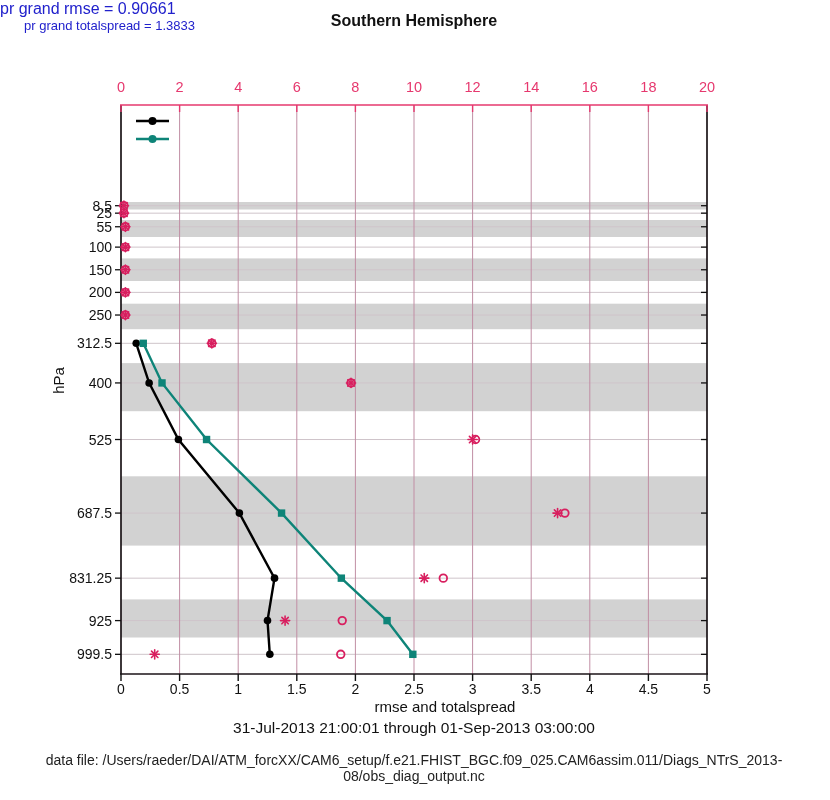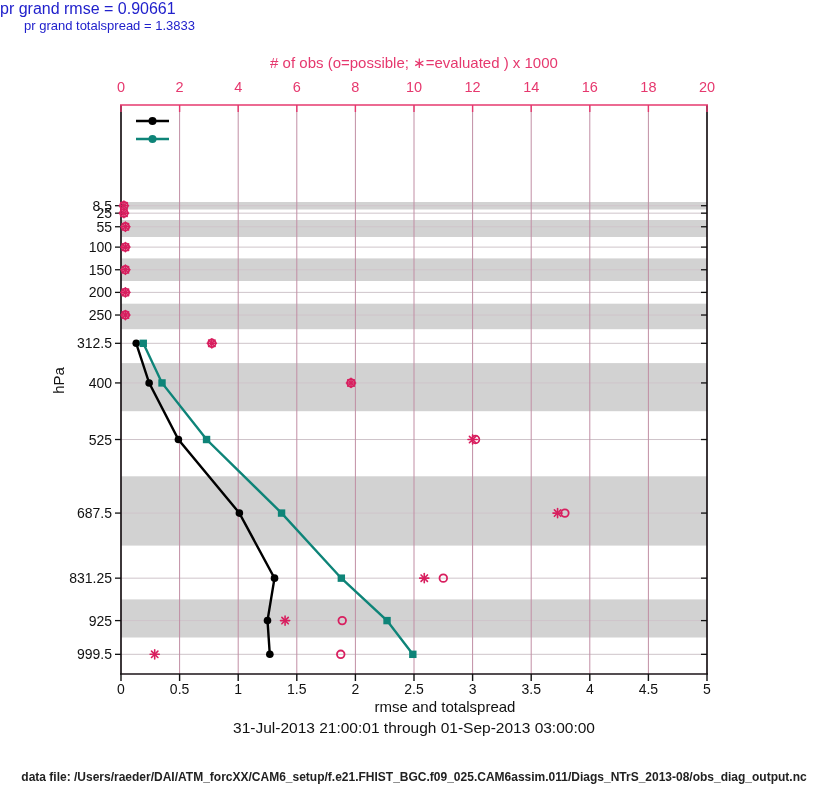--- a/index.html
+++ b/index.html
@@ -7,30 +7,30 @@
        font-family:"Liberation Sans","DejaVu Sans",sans-serif;overflow:hidden;}
   .abs{position:absolute;}
   .ctr{left:0;width:828px;text-align:center;}
   #title1{top:12px;font-size:16px;font-weight:bold;color:#111;}
   #title2{top:32px;font-size:16px;font-weight:bold;color:#111;}
   #obslabel{top:54px;font-size:15px;font-weight:bold;color:#e6386e;font-weight:normal;}
   #legend1{left:173px;top:114px;font-size:16px;color:#2121cc;white-space:nowrap;}
   #legend2{left:173px;top:132px;font-size:13px;color:#2121cc;white-space:nowrap;margin-left:24px;}
   #xlabel{top:698px;font-size:15px;color:#111;padding-left:31px;}
   #caption{top:719px;font-size:15.5px;color:#111;}
-  #footer{top:770px;font-size:12px;color:#222;font-weight:bold;}
+  #footer{top:752px;font-size:14px;color:#222;}
   #ylabel{left:38px;top:372px;width:40px;font-size:15px;color:#111;
           transform:rotate(-90deg);transform-origin:center center;text-align:center;}
   svg{position:absolute;left:0;top:0;}
 </style>
 </head>
 <body>
 
 <div id="fig">
-  <div id="obslabel" class="abs ctr"># of obs (o=possible; ∗=evaluated ) x 1000</div>
+  <div id="title1" class="abs ctr">Southern Hemisphere</div>
 
   <svg id="plot" width="830" height="800">
       <g>
         <rect x="121" y="202.0" width="586" height="7.5" fill="#d2d2d2"></rect>
         <rect x="121" y="220.0" width="586" height="17.0" fill="#d2d2d2"></rect>
         <rect x="121" y="258.4" width="586" height="22.6" fill="#d2d2d2"></rect>
         <rect x="121" y="303.7" width="586" height="25.5" fill="#d2d2d2"></rect>
         <rect x="121" y="363.1" width="586" height="48.1" fill="#d2d2d2"></rect>
         <rect x="121" y="476.3" width="586" height="69.3" fill="#d2d2d2"></rect>
         <rect x="121" y="599.4" width="586" height="38.1" fill="#d2d2d2"></rect>

